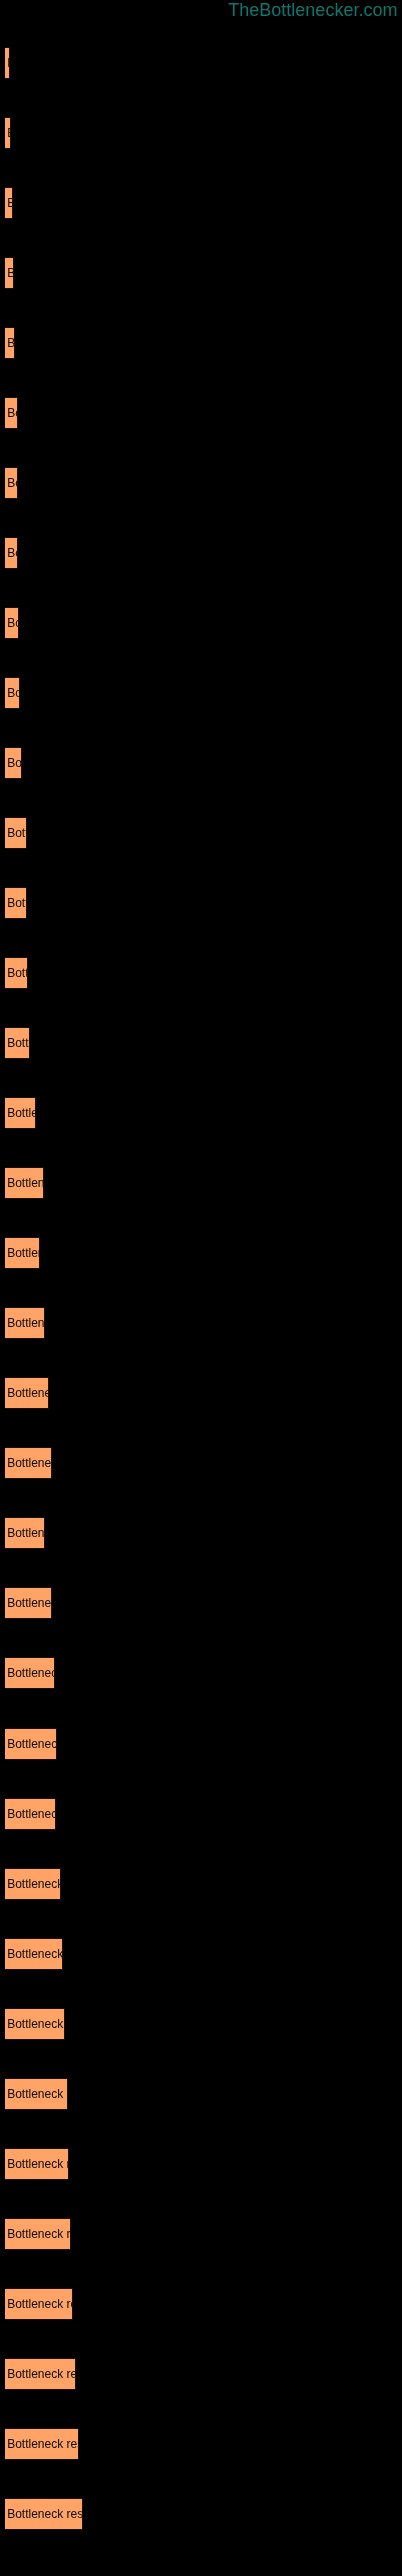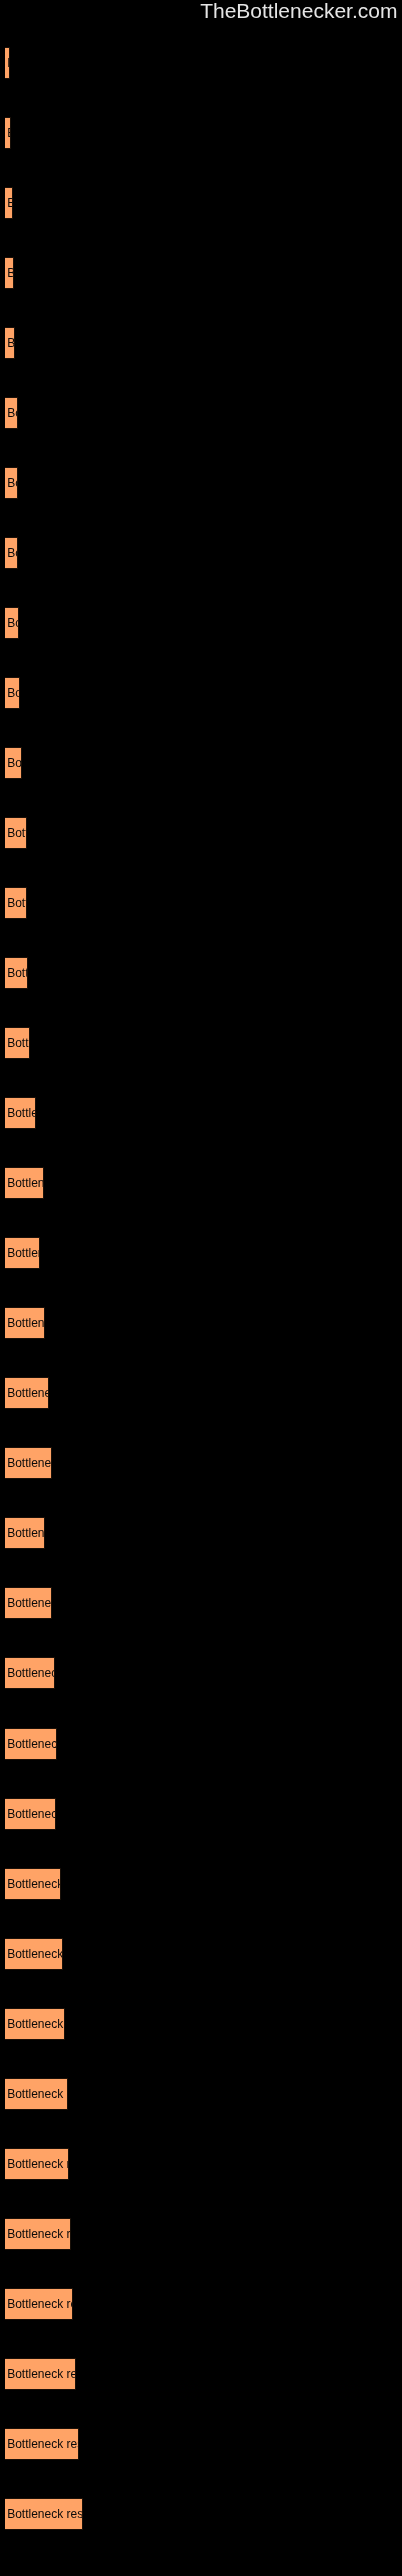--- a/index.html
+++ b/index.html
@@ -14,23 +14,23 @@
     position:relative;
     width:403px;
     height:2576px;
     background:#000000;
   }
   #watermark {
     position:absolute;
     top:0.8px;
     right:5.6px;
     font-family:"Liberation Sans", sans-serif;
-    font-size:21px;
+    font-size:18px;
     line-height:19.3px;
-    color:#e5e5e5;
+    color:#0f766e;
     letter-spacing:0px;
     white-space:nowrap;
     user-select:none;
   }
   #plot {
     position:absolute;
     left:0px;
     top:0px;
     width:403px;
     height:2576px;

